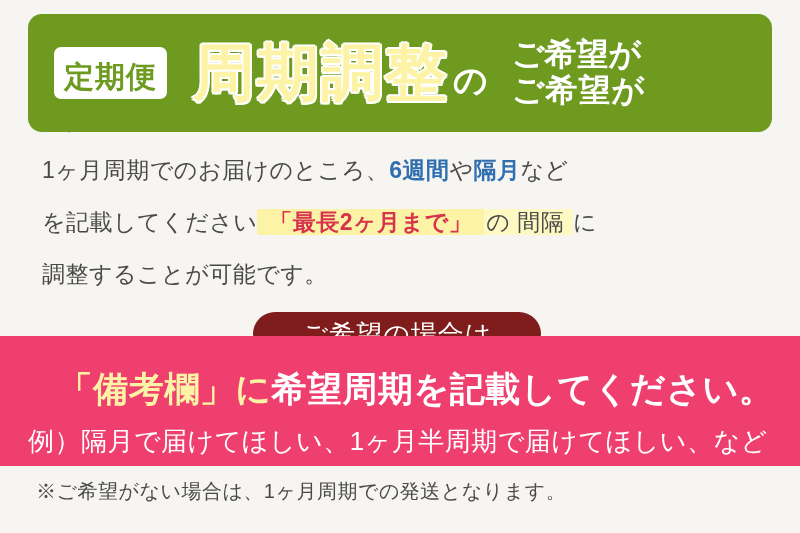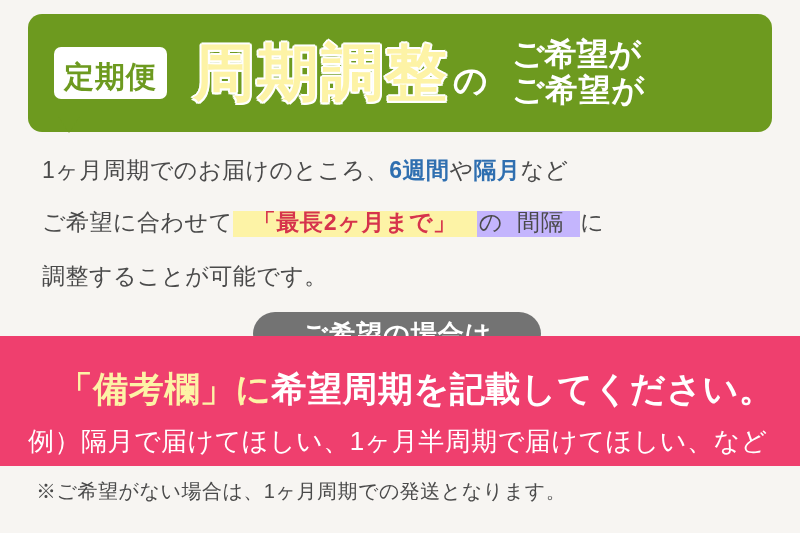--- a/index.html
+++ b/index.html
@@ -109,41 +109,39 @@
     white-space: nowrap;
   }
   .hl-blue {
     color: #2f6fb0;
     font-weight: bold;
   }
   .hl-red {
     color: #d6334c;
     font-weight: bold;
     background: #fdf3a6;
-    padding: 0 20px;
-    font-family: Liberation Mono, monospace;
+    padding: 0 12px;
   }
   .yellow-bg {
-    background: #c4b5fd;
+    background: #fef9c3;
     padding: 0 2px;
-    font-family: Liberation Mono, monospace;
   }
 
   
   .pill {
     position: absolute;
     left: 253px;
     top: 312px;
     width: 288px;
     height: 44px;
-    background: #737373;
+    background: #7f1d1d;
     border-radius: 22px;
     color: #ffffff;
     font-size: 26px;
-    font-weight: bold;
+    font-weight: normal;
     display: flex;
     align-items: center;
     justify-content: center;
     letter-spacing: 1px;
     box-sizing: border-box;
   }
 
   
   .pink-band {
     position: absolute;
@@ -204,21 +202,21 @@
       <div class="banner-right">
         <div class="ln1">ご希望が</div>
         <div class="ln2">ご希望が</div>
       </div>
     </div>
   </div>
   <div class="banner-tail"></div>
 
   <div class="para">
     <div class="line"><span>1ヶ月周期でのお届けのところ、</span><span class="hl-blue">6週間</span><span>や</span><span class="hl-blue">隔月</span><span>など</span></div>
-    <div class="line"><span>ご希望に合わせて</span><span class="hl-red">「最長2ヶ月まで」</span><span class="yellow-bg">の 間隔 </span><span>に</span></div>
+    <div class="line"><span>を記載してください</span><span class="hl-red">「最長2ヶ月まで」</span><span class="yellow-bg">の 間隔 </span><span>に</span></div>
     <div class="line">調整することが可能です。</div>
   </div>
 
   <div class="pill">ご希望の場合は</div>
 
   <div class="pink-band"></div>
   <div class="pink-line1"><span class="q-red">「</span><span class="q-red">備考欄</span><span class="q-red">」に</span><span>希望周期</span><span>を記載してください。</span></div>
   <div class="pink-line2">例）隔月で届けてほしい、1ヶ月半周期で届けてほしい、など</div>
 
   <div class="footer-note">※ご希望がない場合は、1ヶ月周期での発送となります。</div>

